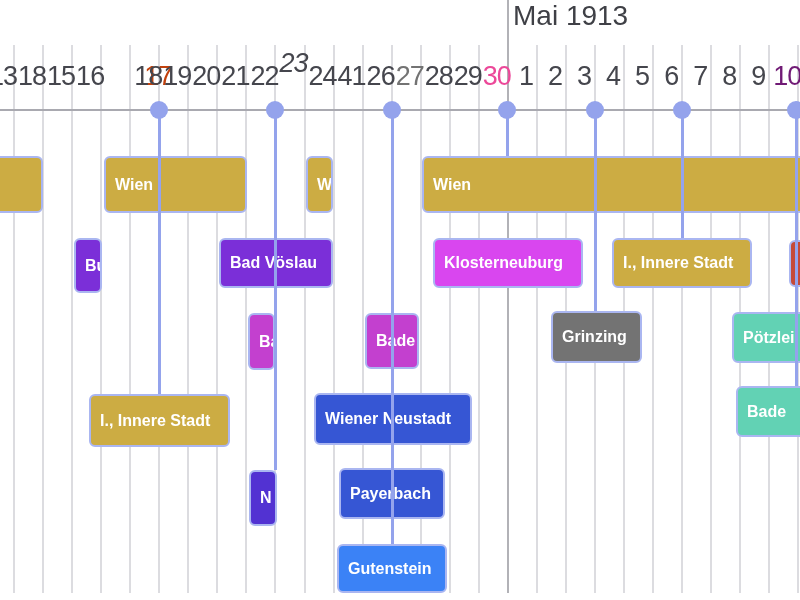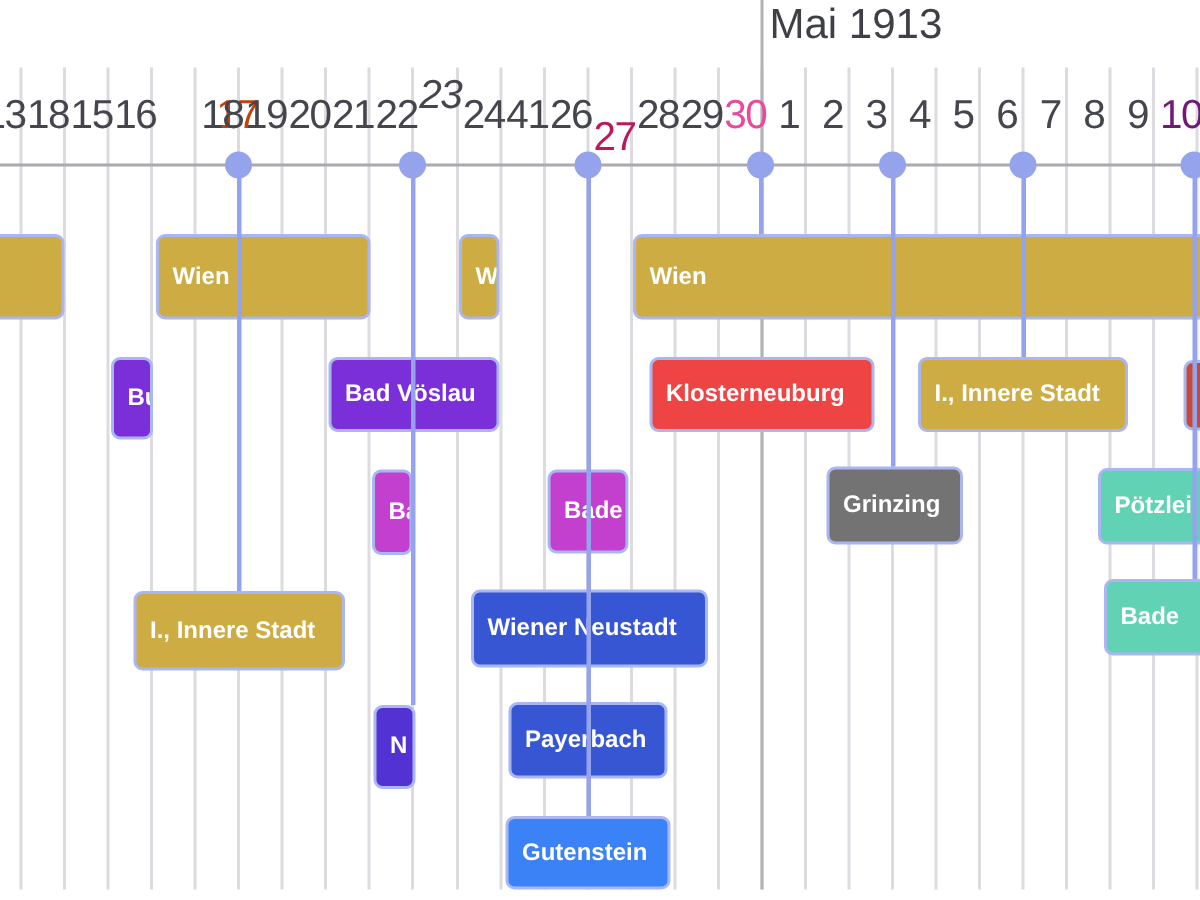--- a/index.html
+++ b/index.html
@@ -53,21 +53,21 @@
       <div class="daylabel" style="left: 264.45px; top: 61px; color: rgb(69, 70, 77);">22</div>
       <div class="gridline" style="left: 303.5px; top: 45px; height: 548px; background: rgb(220, 220, 224);"></div>
       <div class="daylabel" style="left: 293.5px; top: 48px; color: rgb(69, 70, 77); font-style: italic;">23</div>
       <div class="gridline" style="left: 332.55px; top: 45px; height: 548px; background: rgb(220, 220, 224);"></div>
       <div class="daylabel" style="left: 322.55px; top: 61px; color: rgb(69, 70, 77);">24</div>
       <div class="gridline" style="left: 361.6px; top: 45px; height: 548px; background: rgb(220, 220, 224);"></div>
       <div class="daylabel" style="left: 351.6px; top: 61px; color: rgb(69, 70, 77);">41</div>
       <div class="gridline" style="left: 390.65px; top: 45px; height: 548px; background: rgb(220, 220, 224);"></div>
       <div class="daylabel" style="left: 380.65px; top: 61px; color: rgb(69, 70, 77);">26</div>
       <div class="gridline" style="left: 419.7px; top: 45px; height: 548px; background: rgb(220, 220, 224);"></div>
-      <div class="daylabel" style="left: 409.7px; top: 76px; color: #be185d;">27</div>
+      <div class="daylabel" style="left: 409.7px; top: 61px; color: #737373;">27</div>
       <div class="gridline" style="left: 448.75px; top: 45px; height: 548px; background: rgb(220, 220, 224);"></div>
       <div class="daylabel" style="left: 438.75px; top: 61px; color: rgb(69, 70, 77);">28</div>
       <div class="gridline" style="left: 477.8px; top: 45px; height: 548px; background: rgb(220, 220, 224);"></div>
       <div class="daylabel" style="left: 467.8px; top: 61px; color: rgb(69, 70, 77);">29</div>
       <div class="gridline" style="left: 506.85px; top: 45px; height: 548px; background: rgb(220, 220, 224);"></div>
       <div class="daylabel" style="left: 496.85px; top: 61px; color: #ec4899;">30</div>
       <div class="gridline" style="left: 535.9px; top: 45px; height: 548px; background: rgb(220, 220, 224);"></div>
       <div class="daylabel" style="left: 525.9px; top: 61px; color: rgb(69, 70, 77);">1</div>
       <div class="gridline" style="left: 564.95px; top: 45px; height: 548px; background: rgb(220, 220, 224);"></div>
       <div class="daylabel" style="left: 554.95px; top: 61px; color: rgb(69, 70, 77);">2</div>
@@ -102,21 +102,21 @@
       </div>
       <div class="bar" style="left: 422px; top: 156px; width: 384px; height: 57px; background: rgb(204, 172, 67); border-color: rgb(170, 182, 241);">
         <span>Wien</span>
       </div>
       <div class="bar" style="left: 74px; top: 238px; width: 28px; height: 55px; background: rgb(123, 47, 216); border-color: rgb(170, 182, 241);">
         <span>Bu</span>
       </div>
       <div class="bar" style="left: 219px; top: 238px; width: 114px; height: 50px; background: rgb(123, 47, 216); border-color: rgb(170, 182, 241);">
         <span>Bad Vöslau</span>
       </div>
-      <div class="bar" style="left: 433px; top: 238px; width: 150px; height: 50px; background: #ef4444; border-color: rgb(170, 182, 241);">
+      <div class="bar" style="left: 433px; top: 238px; width: 150px; height: 50px; background: #d946ef; border-color: rgb(170, 182, 241);">
         <span>Klosterneuburg</span>
       </div>
       <div class="bar" style="left: 612px; top: 238px; width: 140px; height: 50px; background: rgb(204, 172, 67); border-color: rgb(170, 182, 241);">
         <span>I., Innere Stadt</span>
       </div>
       <div class="bar" style="left: 789px; top: 240px; width: 31px; height: 47px; background: rgb(197, 74, 56); border-color: rgb(170, 182, 241);"></div>
       <div class="bar" style="left: 248px; top: 313px; width: 27px; height: 57px; background: rgb(195, 64, 207); border-color: rgb(170, 182, 241);">
         <span>Ba</span>
       </div>
       <div class="bar" style="left: 365px; top: 313px; width: 54px; height: 56px; background: rgb(195, 64, 207); border-color: rgb(170, 182, 241);">

